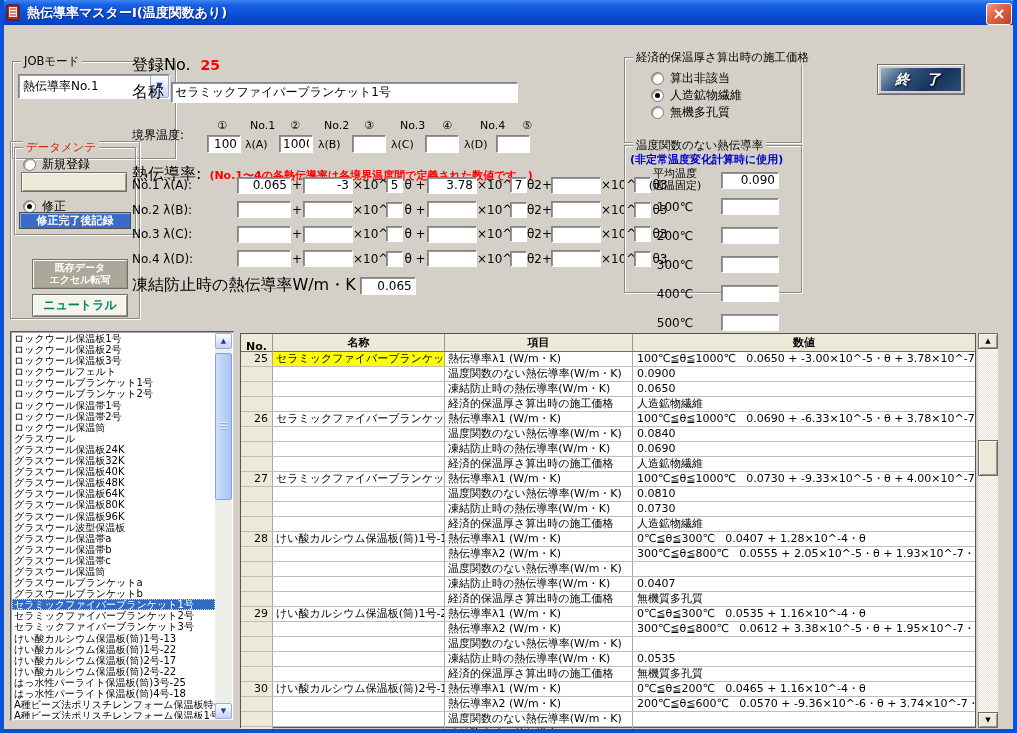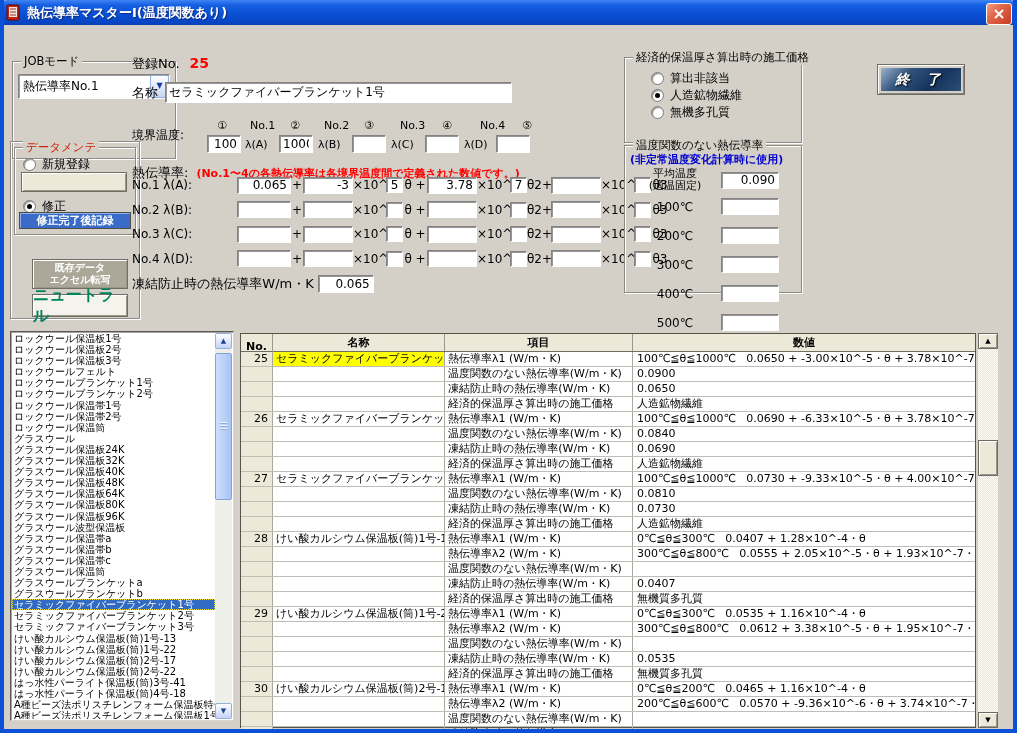--- a/index.html
+++ b/index.html
@@ -40,24 +40,24 @@
   #gb-outer{left:6px;top:116px;width:128px;height:176px;}
   #gb-dm{left:10px;top:122px;width:120px;height:86px;}
   #radio-new{position:absolute;left:8px;top:8px;}
   #blank-btn{position:absolute;left:6px;top:24px;width:106px;height:20px;background:#ECE9D8;}
   #radio-edit{position:absolute;left:8px;top:50px;justify-content:space-between;}
   .commit-btn{position:absolute;left:4px;top:64px;width:112px;height:17px;background:#3A6BC8;color:#fff;
          font-weight:bold;font-size:11px;border:1px solid #4E4E46;box-shadow:inset 1px 1px 0 #8FB0E8;}
   .excel-btn{position:absolute;left:28px;top:234px;width:96px;height:30px;background:#ACA899;color:#fff;
          font-weight:bold;font-size:10px;flex-direction:column;line-height:12px;}
   .neutral-btn{position:absolute;left:28px;top:269px;width:96px;height:23px;background:#F4F3EC;color:#00845E;
-         font-weight:bold;font-size:16px;}
-
-  
-  .lbl{font-size:13px;color:#000;white-space:nowrap;}
+         font-weight:bold;font-size:12px;}
+
+  
+  .lbl{font-size:16px;color:#000;white-space:nowrap;}
   #reg-row{position:absolute;left:128px;top:30px;display:flex;gap:10px;align-items:baseline;}
   .regno{color:#FF0000;font-weight:bold;font-size:14px;}
   #name-row{position:absolute;left:128px;top:57px;display:flex;gap:7px;align-items:center;}
   .name-field{width:347px;height:21px;text-align:left;}
   #boundary{position:absolute;left:128px;top:94px;width:420px;height:40px;}
   #boundary .blabel{position:absolute;left:0;top:8px;font-size:12px;}
   .bm{position:absolute;top:0;font-size:11px;white-space:nowrap;}
   .bf{position:absolute;top:16px;width:34px;height:18px;}
   .bl{position:absolute;top:19px;font-size:11px;white-space:nowrap;}
   #cond-row{position:absolute;left:128px;top:139px;display:flex;gap:8px;align-items:baseline;justify-content:center;}
@@ -367,21 +367,21 @@
           <div class="li">グラスウール保温筒</div>
           <div class="li">グラスウールブランケットa</div>
           <div class="li">グラスウールブランケットb</div>
           <div class="li sel">セラミックファイバーブランケット1号</div>
           <div class="li">セラミックファイバーブランケット2号</div>
           <div class="li">セラミックファイバーブランケット3号</div>
           <div class="li">けい酸カルシウム保温板(筒)1号-13</div>
           <div class="li">けい酸カルシウム保温板(筒)1号-22</div>
           <div class="li">けい酸カルシウム保温板(筒)2号-17</div>
           <div class="li">けい酸カルシウム保温板(筒)2号-22</div>
-          <div class="li">はっ水性パーライト保温板(筒)3号-41</div>
+          <div class="li">はっ水性パーライト保温板(筒)3号-25</div>
           <div class="li">はっ水性パーライト保温板(筒)4号-18</div>
           <div class="li">A種ビーズ法ポリスチレンフォーム保温板特号</div>
           <div class="li">A種ビーズ法ポリスチレンフォーム保温板1号</div>
         </div>
       <div class="xp-sb">
         <div class="xp-up">▲</div>
         <div class="xp-thumb">
             <div class="grip"></div>
           </div>
         <div class="xp-down">▼</div>

